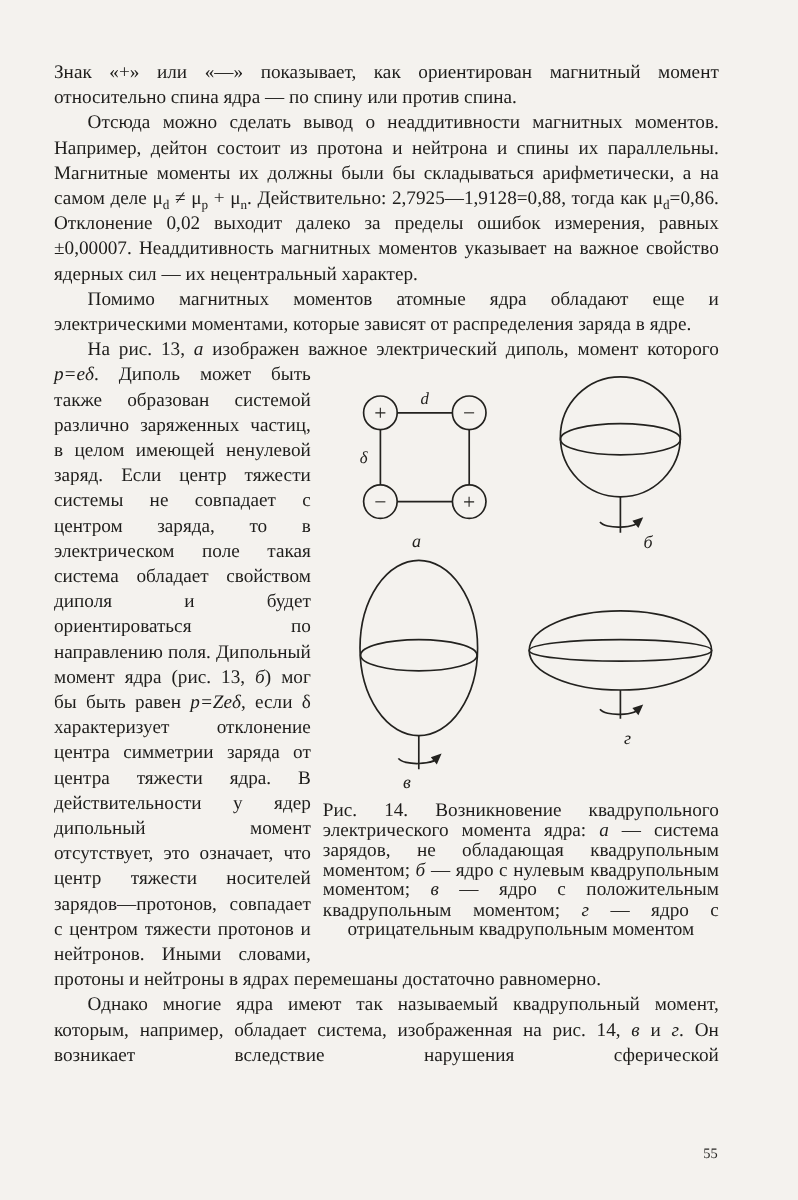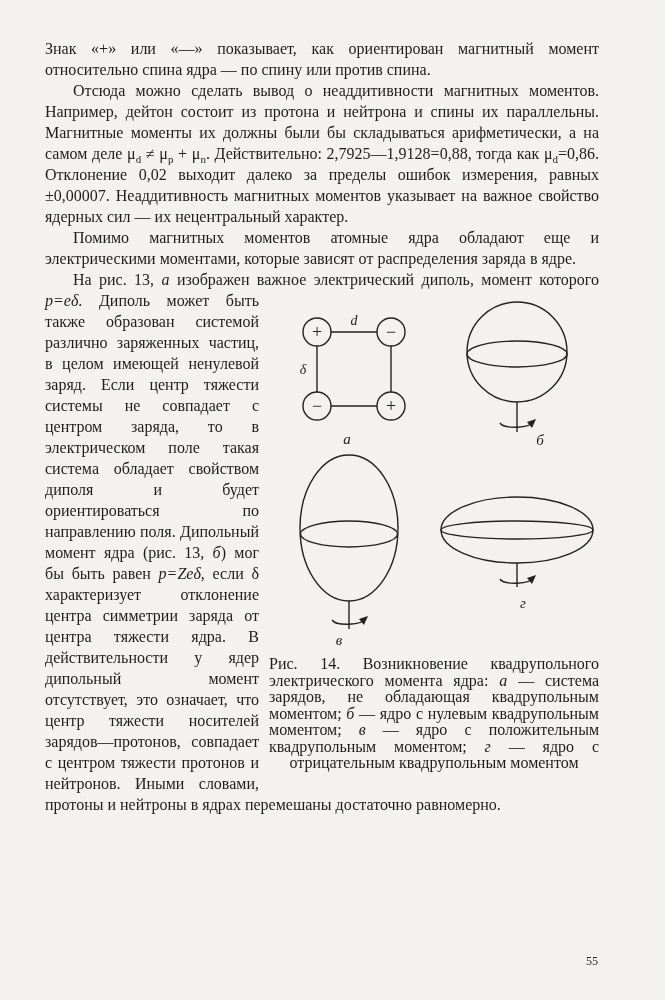--- a/index.html
+++ b/index.html
@@ -1,20 +1,20 @@
 <!DOCTYPE html>
 <html lang="ru"><head>
 <meta charset="utf-8">
 <style>
   * { margin:0; padding:0; box-sizing:border-box; }
   html, body { width:665px; height:1000px; background:#f4f2ee; }
   .page {
     position:relative;
     width:644px; height:1000px;
-    padding:38px 45px 0 45px;
+    padding:50px 45px 0 45px;
     background:#f4f2ee;
     color:#1e1d1b;
     font-family:"Liberation Serif", serif;
     font-size:16px;
     line-height:21px;
     text-align:justify;
     overflow:hidden;
     hyphens:auto;
   }
   p.para { margin:0; text-indent:28px; }
@@ -111,16 +111,17 @@
             <ellipse class="ln" cx="82" cy="56" rx="76" ry="9"></ellipse>
             <line class="ln" x1="82" y1="89" x2="82" y2="113"></line>
             <path class="ln" d="M 65 105 C 69 111 95 111 99 103"></path>
             <polygon class="ah" points="101,101 92,104 97,110"></polygon>
             <text class="sublabel" x="88" y="134">г</text>
           </svg>
         </span>
         <span class="fig-caption"><span>Рис. 14.</span><span> Возникновение квадрупольного электрического момента ядра: </span><i class="subref">а</i><span> — система зарядов, не обладающая квадрупольным моментом; </span><i class="subref">б</i><span> — ядро с нулевым квадрупольным моментом; </span><i class="subref">в</i><span> — ядро с положительным квадрупольным моментом; </span><i class="subref">г</i><span> — ядро с отрицательным квадрупольным моментом</span></span>
       </span><span>. Диполь может быть также образован системой различно заряженных частиц, в целом имеющей ненулевой заряд. Если центр тяжести системы не совпадает с центром заряда, то в электрическом поле такая система обладает свойством диполя и будет ориентироваться по направлению поля. Дипольный момент ядра (рис. 13, </span><i class="subref">б</i><span>) мог бы быть равен </span><i class="frm">p=Zeδ</i><span>, если δ характеризует отклонение центра симметрии заряда от центра тяжести ядра. В действительности у ядер дипольный момент отсутствует, это означает, что центр тяжести носителей зарядов—протонов, совпадает с центром тяжести протонов и нейтронов. Иными словами, протоны и нейтроны в ядрах перемешаны достаточно равномерно.</span></p>
 
+  <p class="para force-justify" style="clear:both"><span>Однако многие ядра имеют так называемый квадрупольный момент, которым, например, обладает система, изображенная на рис. 14, </span><i class="subref">в</i><span> и </span><i class="subref">г</i><span>. Он возникает вследствие нарушения сферической</span></p>
 
   <div class="page-number">55</div>
 
 </div>
 
 </body></html>

